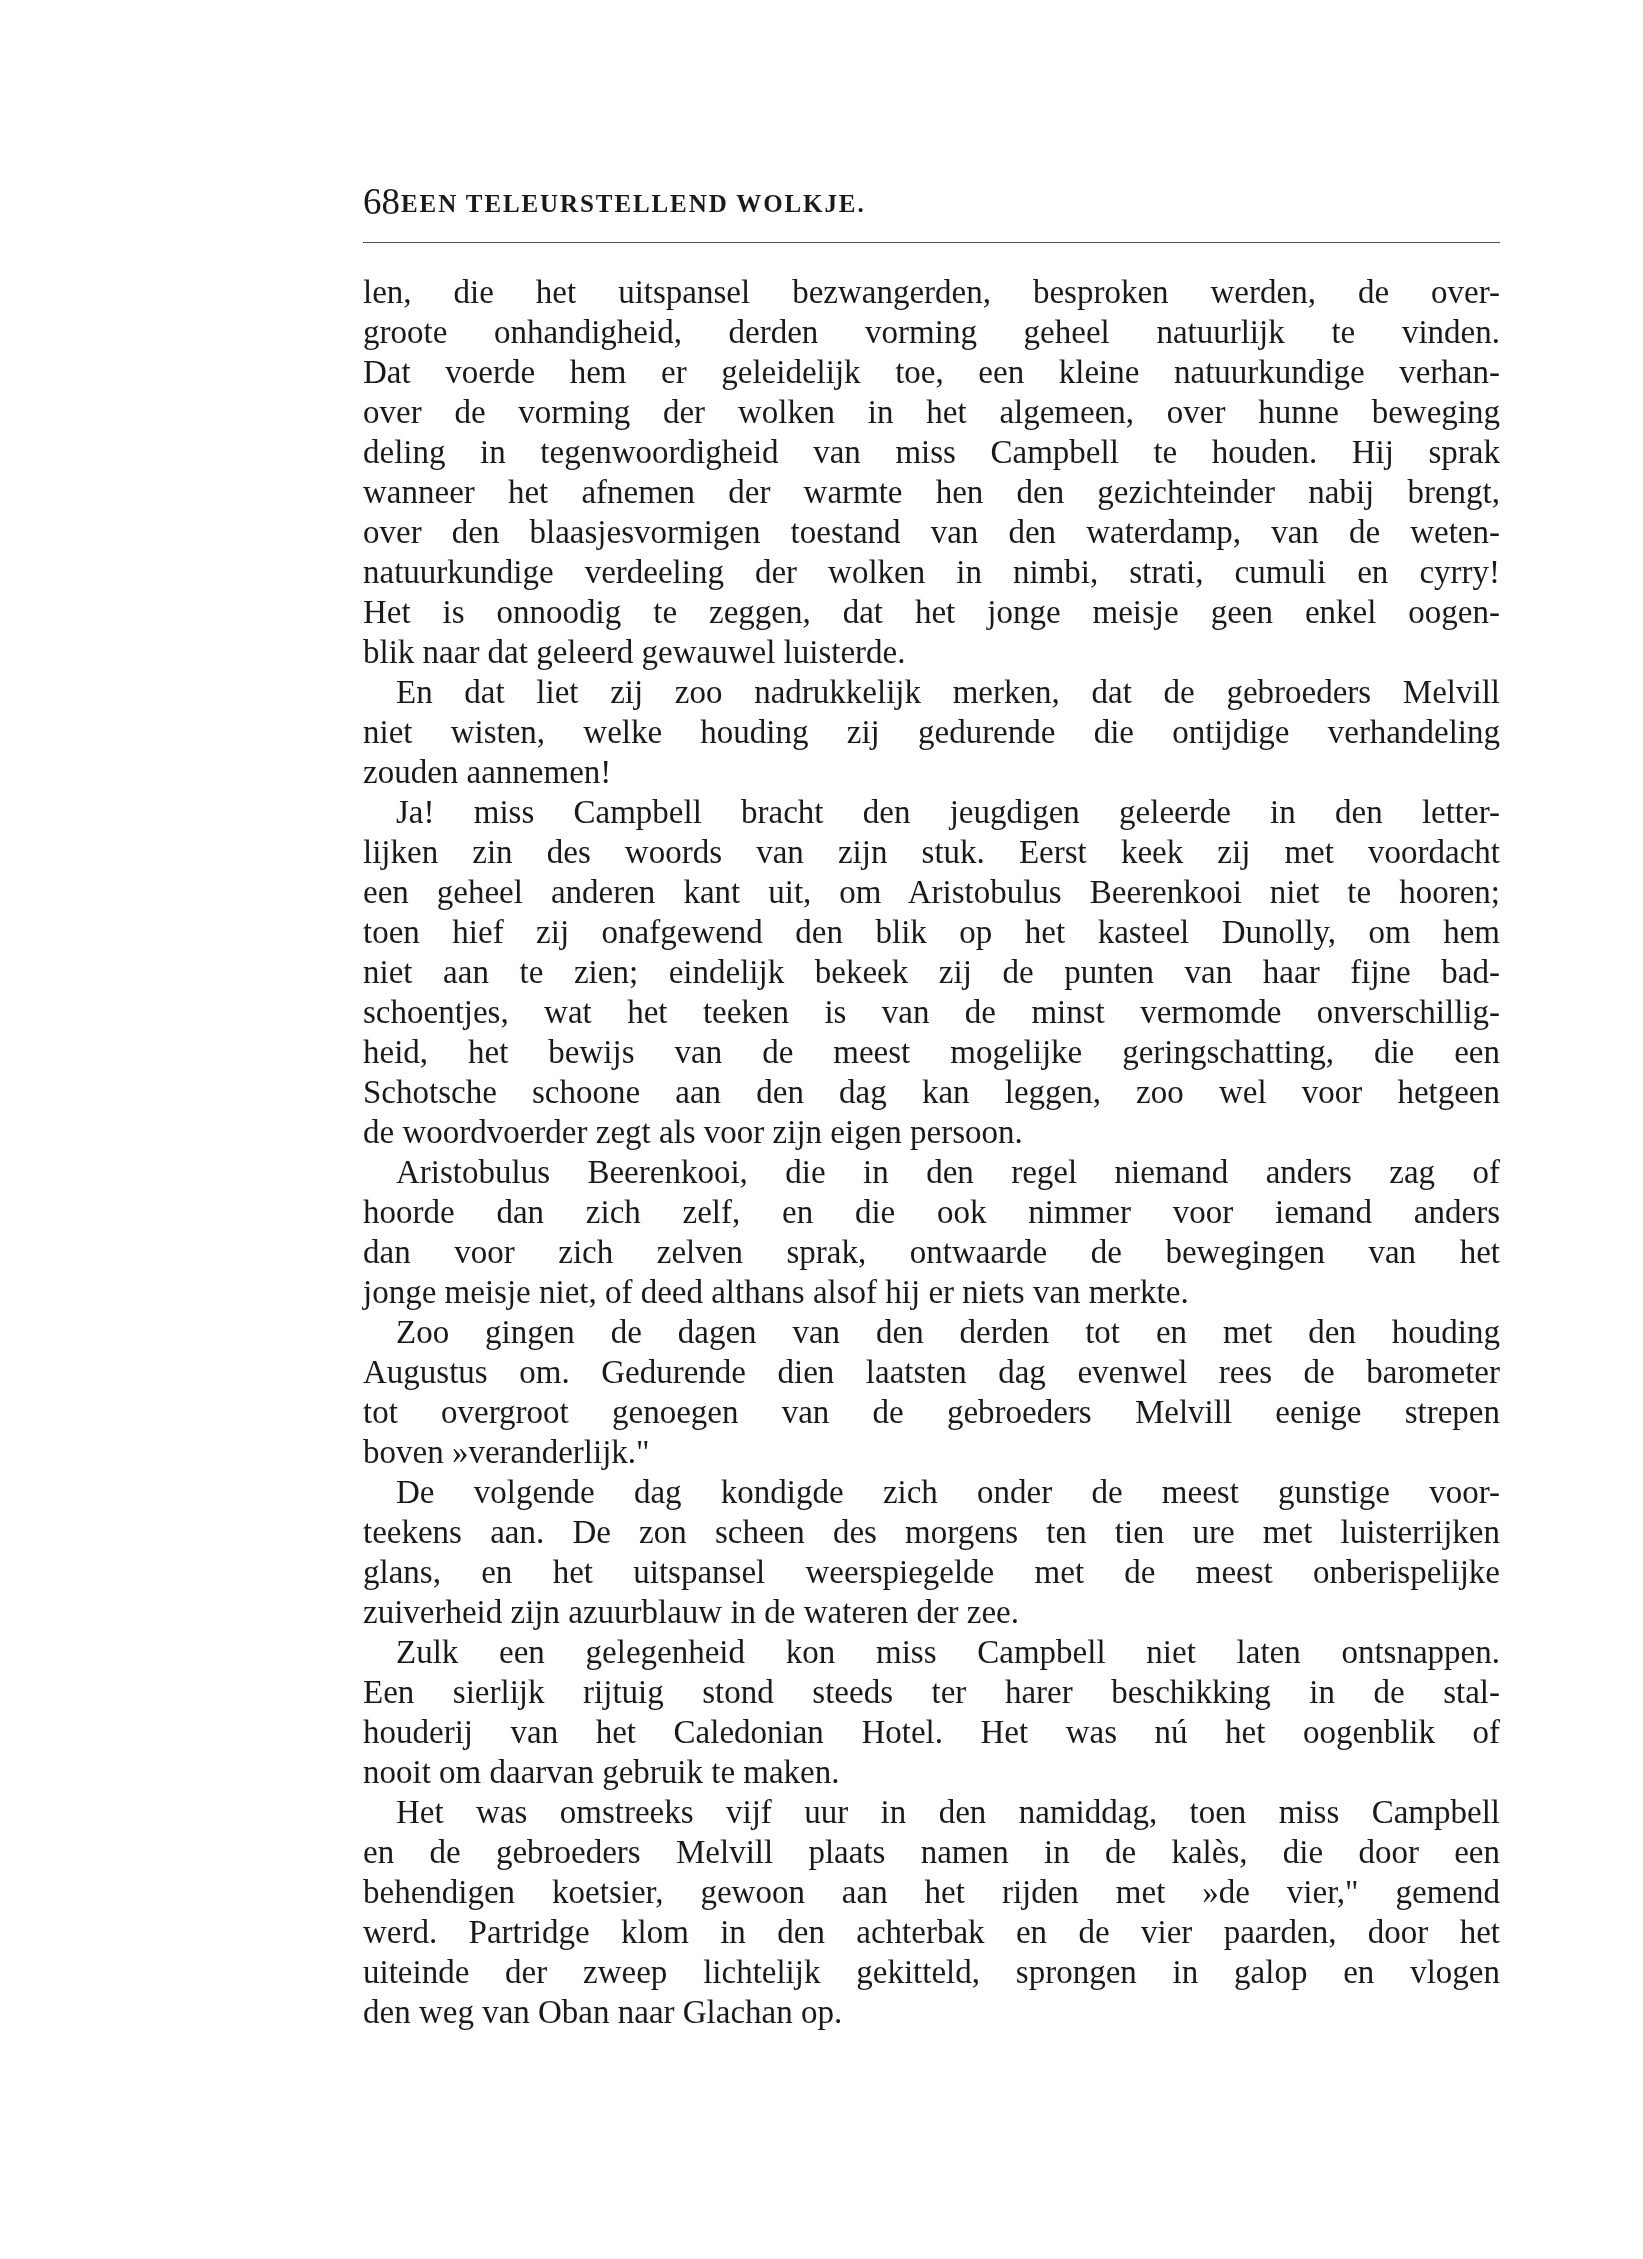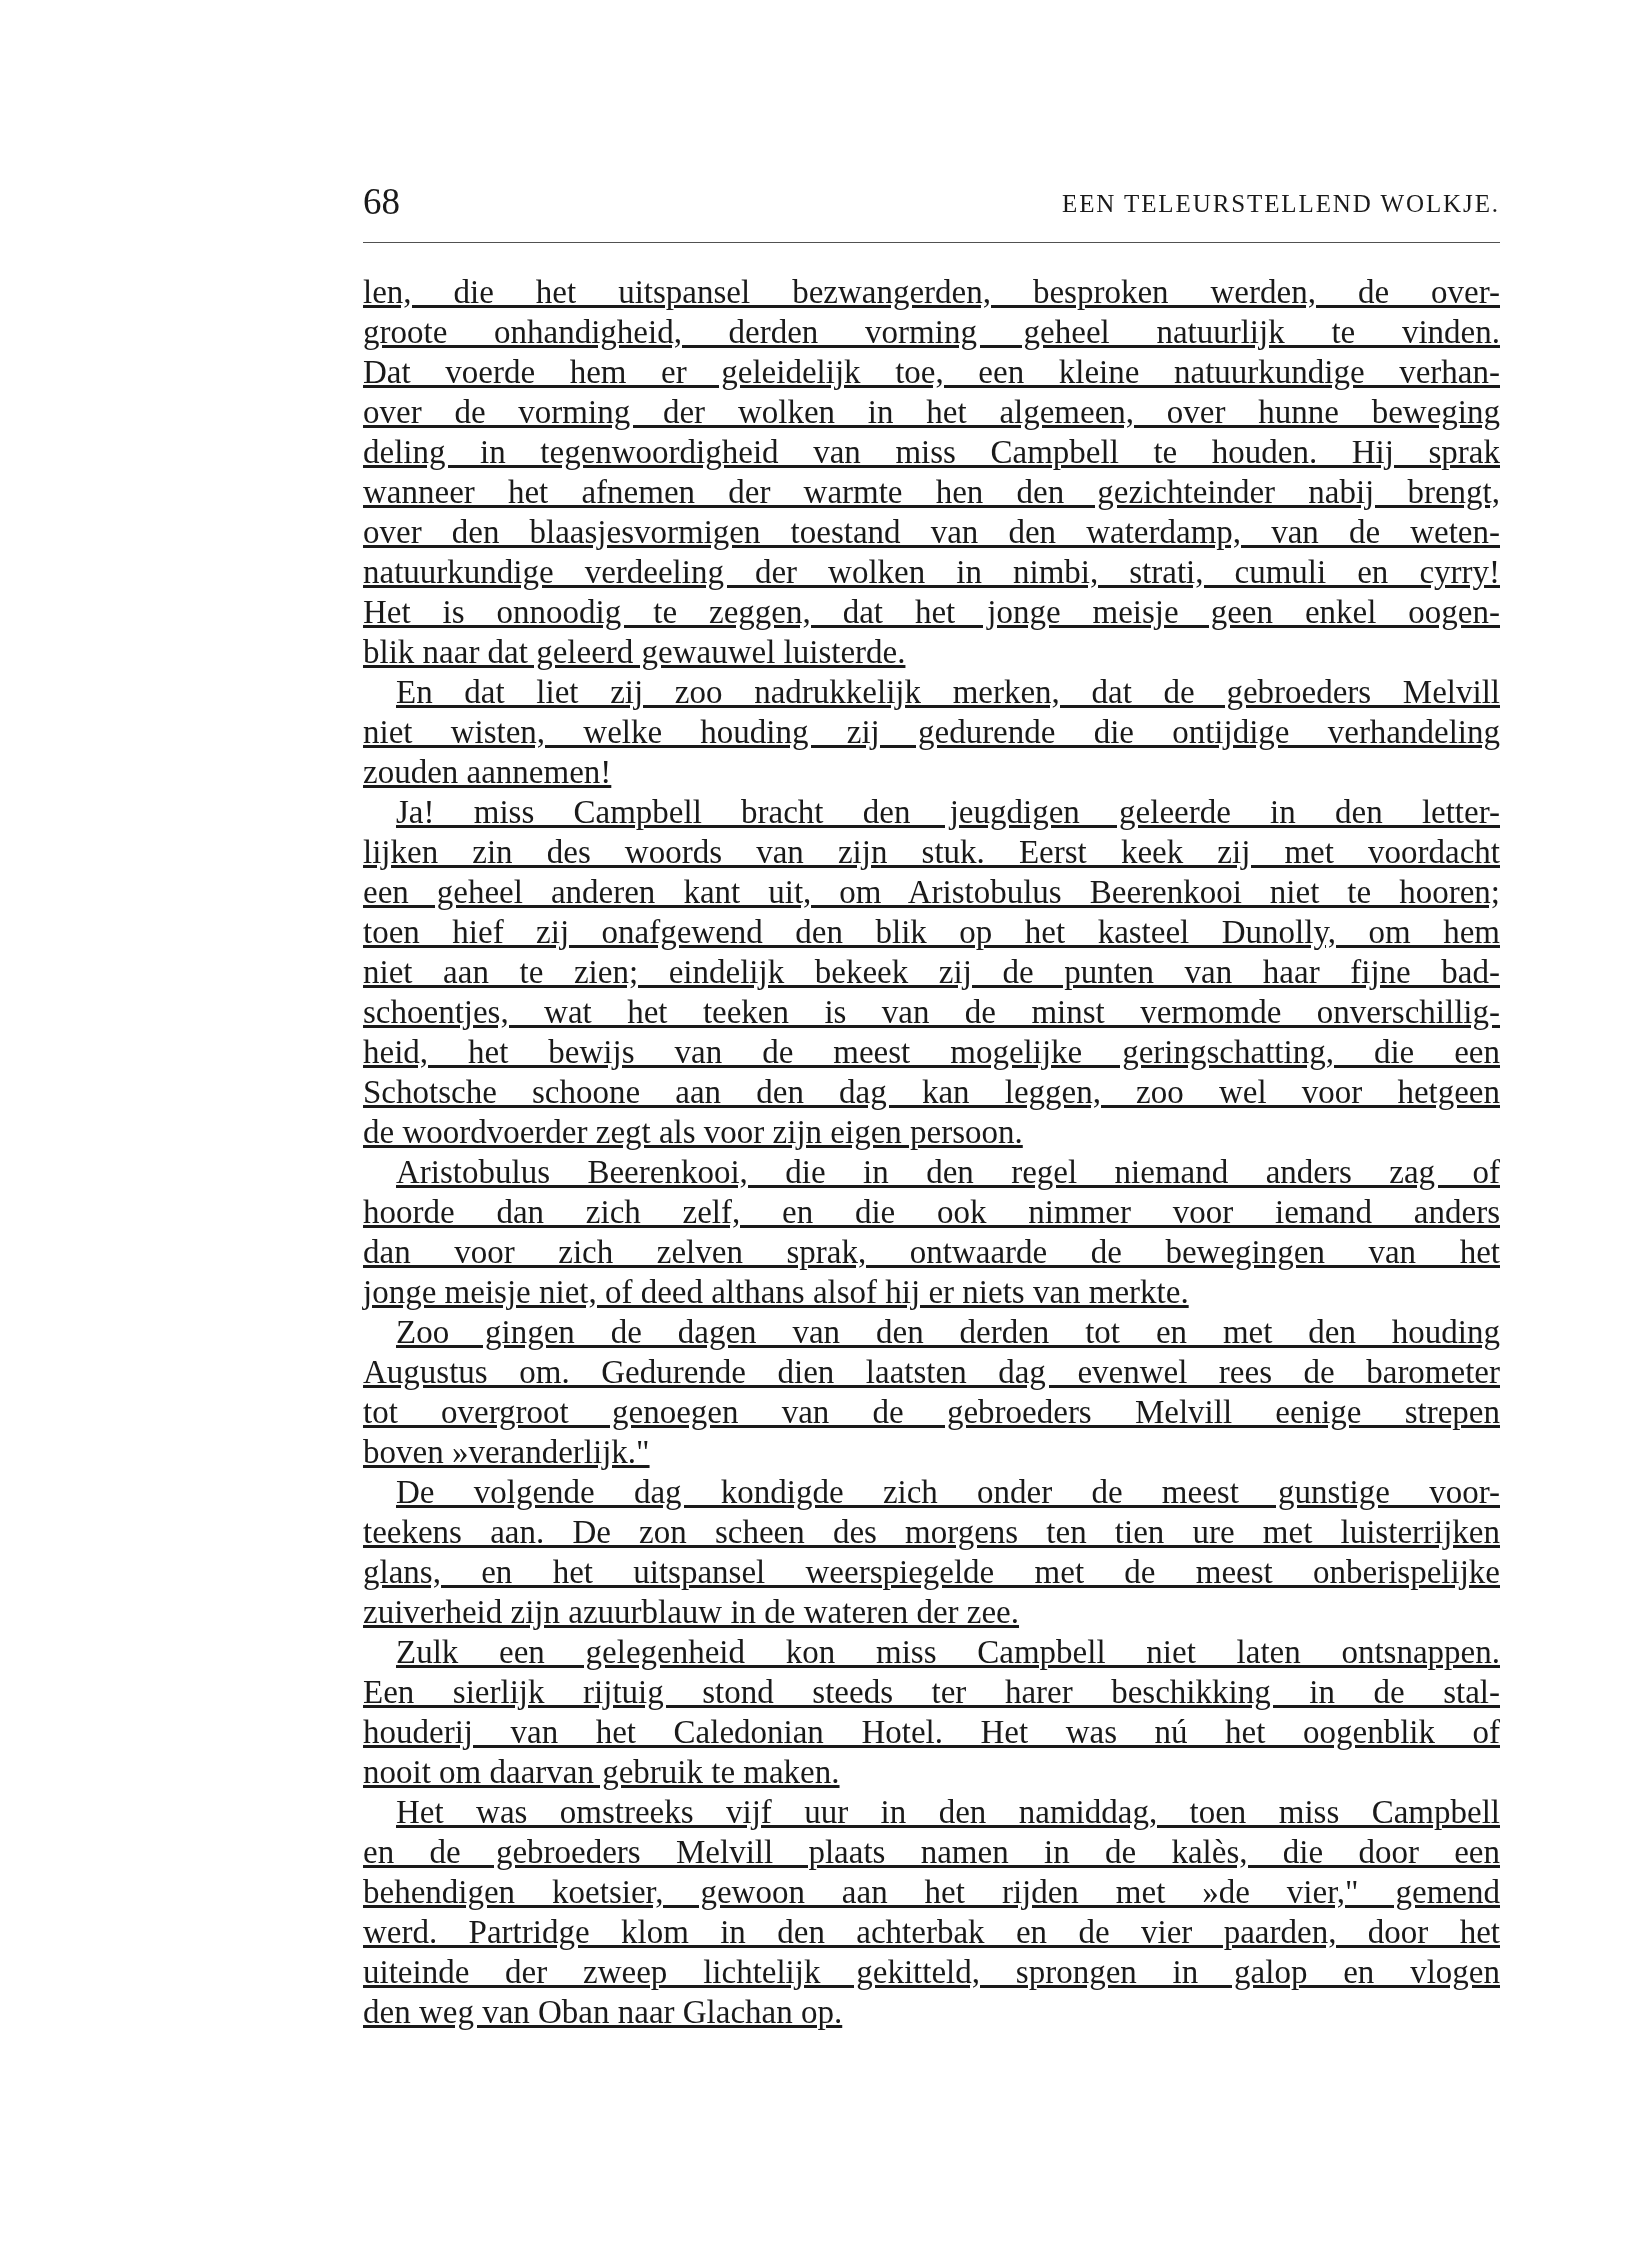--- a/index.html
+++ b/index.html
@@ -1,25 +1,25 @@
 <!DOCTYPE html>
 <html><head>
 <meta charset="utf-8">
 <style>
   html, body { margin:0; padding:0; background:#ffffff; }
   body { width:1644px; height:2260px; position:relative; overflow:hidden; }
   .page { position:absolute; left:363px; top:179px; width:1137px; color:#1a1a1a;
           font-family:"Liberation Serif","DejaVu Serif",serif; }
   .header { position:relative; height:46px; }
   .page-number { position:absolute; left:0; top:0; font-size:37px; line-height:46px; }
-  .running-title { position:absolute; left:0; right:0; top:5.8px; text-align:right;
-                   font-size:25px; letter-spacing:1.9px; line-height:38px; padding-left:38px; }
+  .running-title { position:absolute; left:0; right:0; top:5.8px; text-align:left;
+                   font-size:25px; letter-spacing:1.9px; line-height:38px; padding-left:38px;font-weight:bold; }
   .rule { margin-top:17.3px; height:0; border-top:1.9px solid #333; opacity:.85; }
   .body-text { margin-top:29px; font-size:33px; line-height:40px; }
-  .line { display:block; white-space:nowrap; text-align:justify; text-align-last:justify; height:40px;text-decoration:underline; }
+  .line { display:block; white-space:nowrap; text-align:justify; text-align-last:justify; height:40px; }
   .line.last { text-align-last:left; }
   .line.indent { padding-left:33px; }
 </style>
 </head>
 <body>
 
 <div class="page">
   <div class="header">
     <span class="page-number">68</span>
     <span class="running-title">EEN TELEURSTELLEND WOLKJE.</span>

